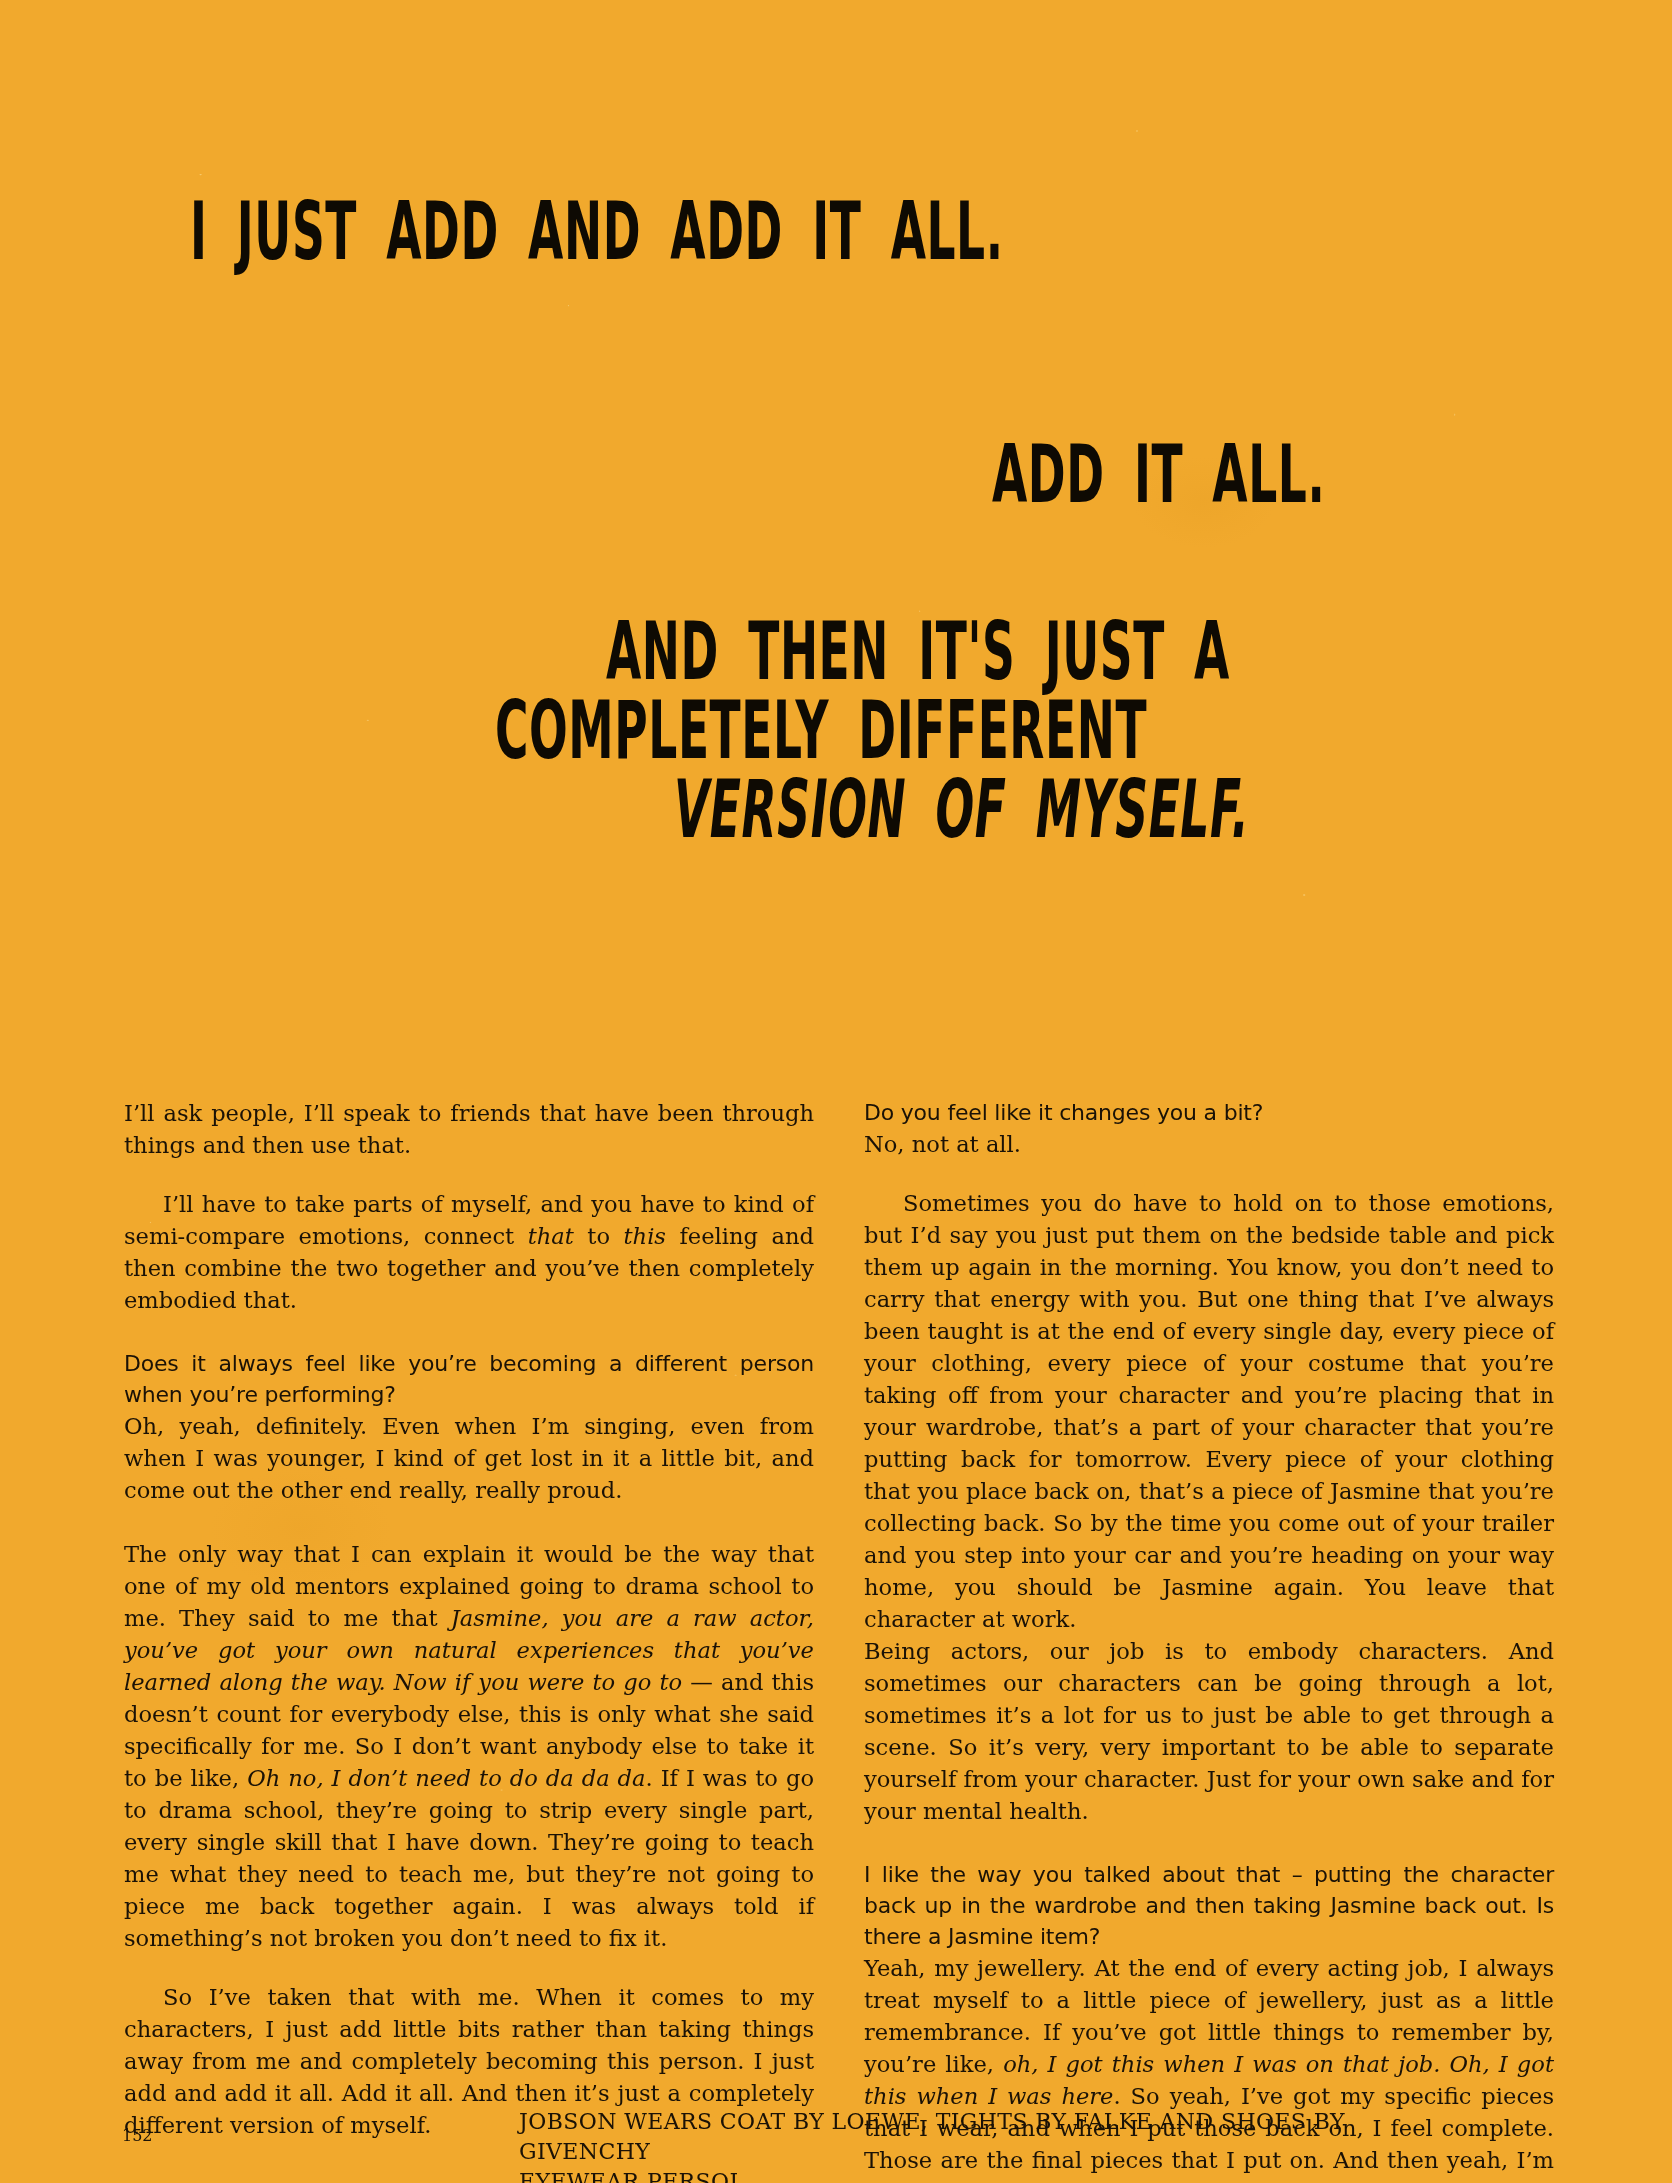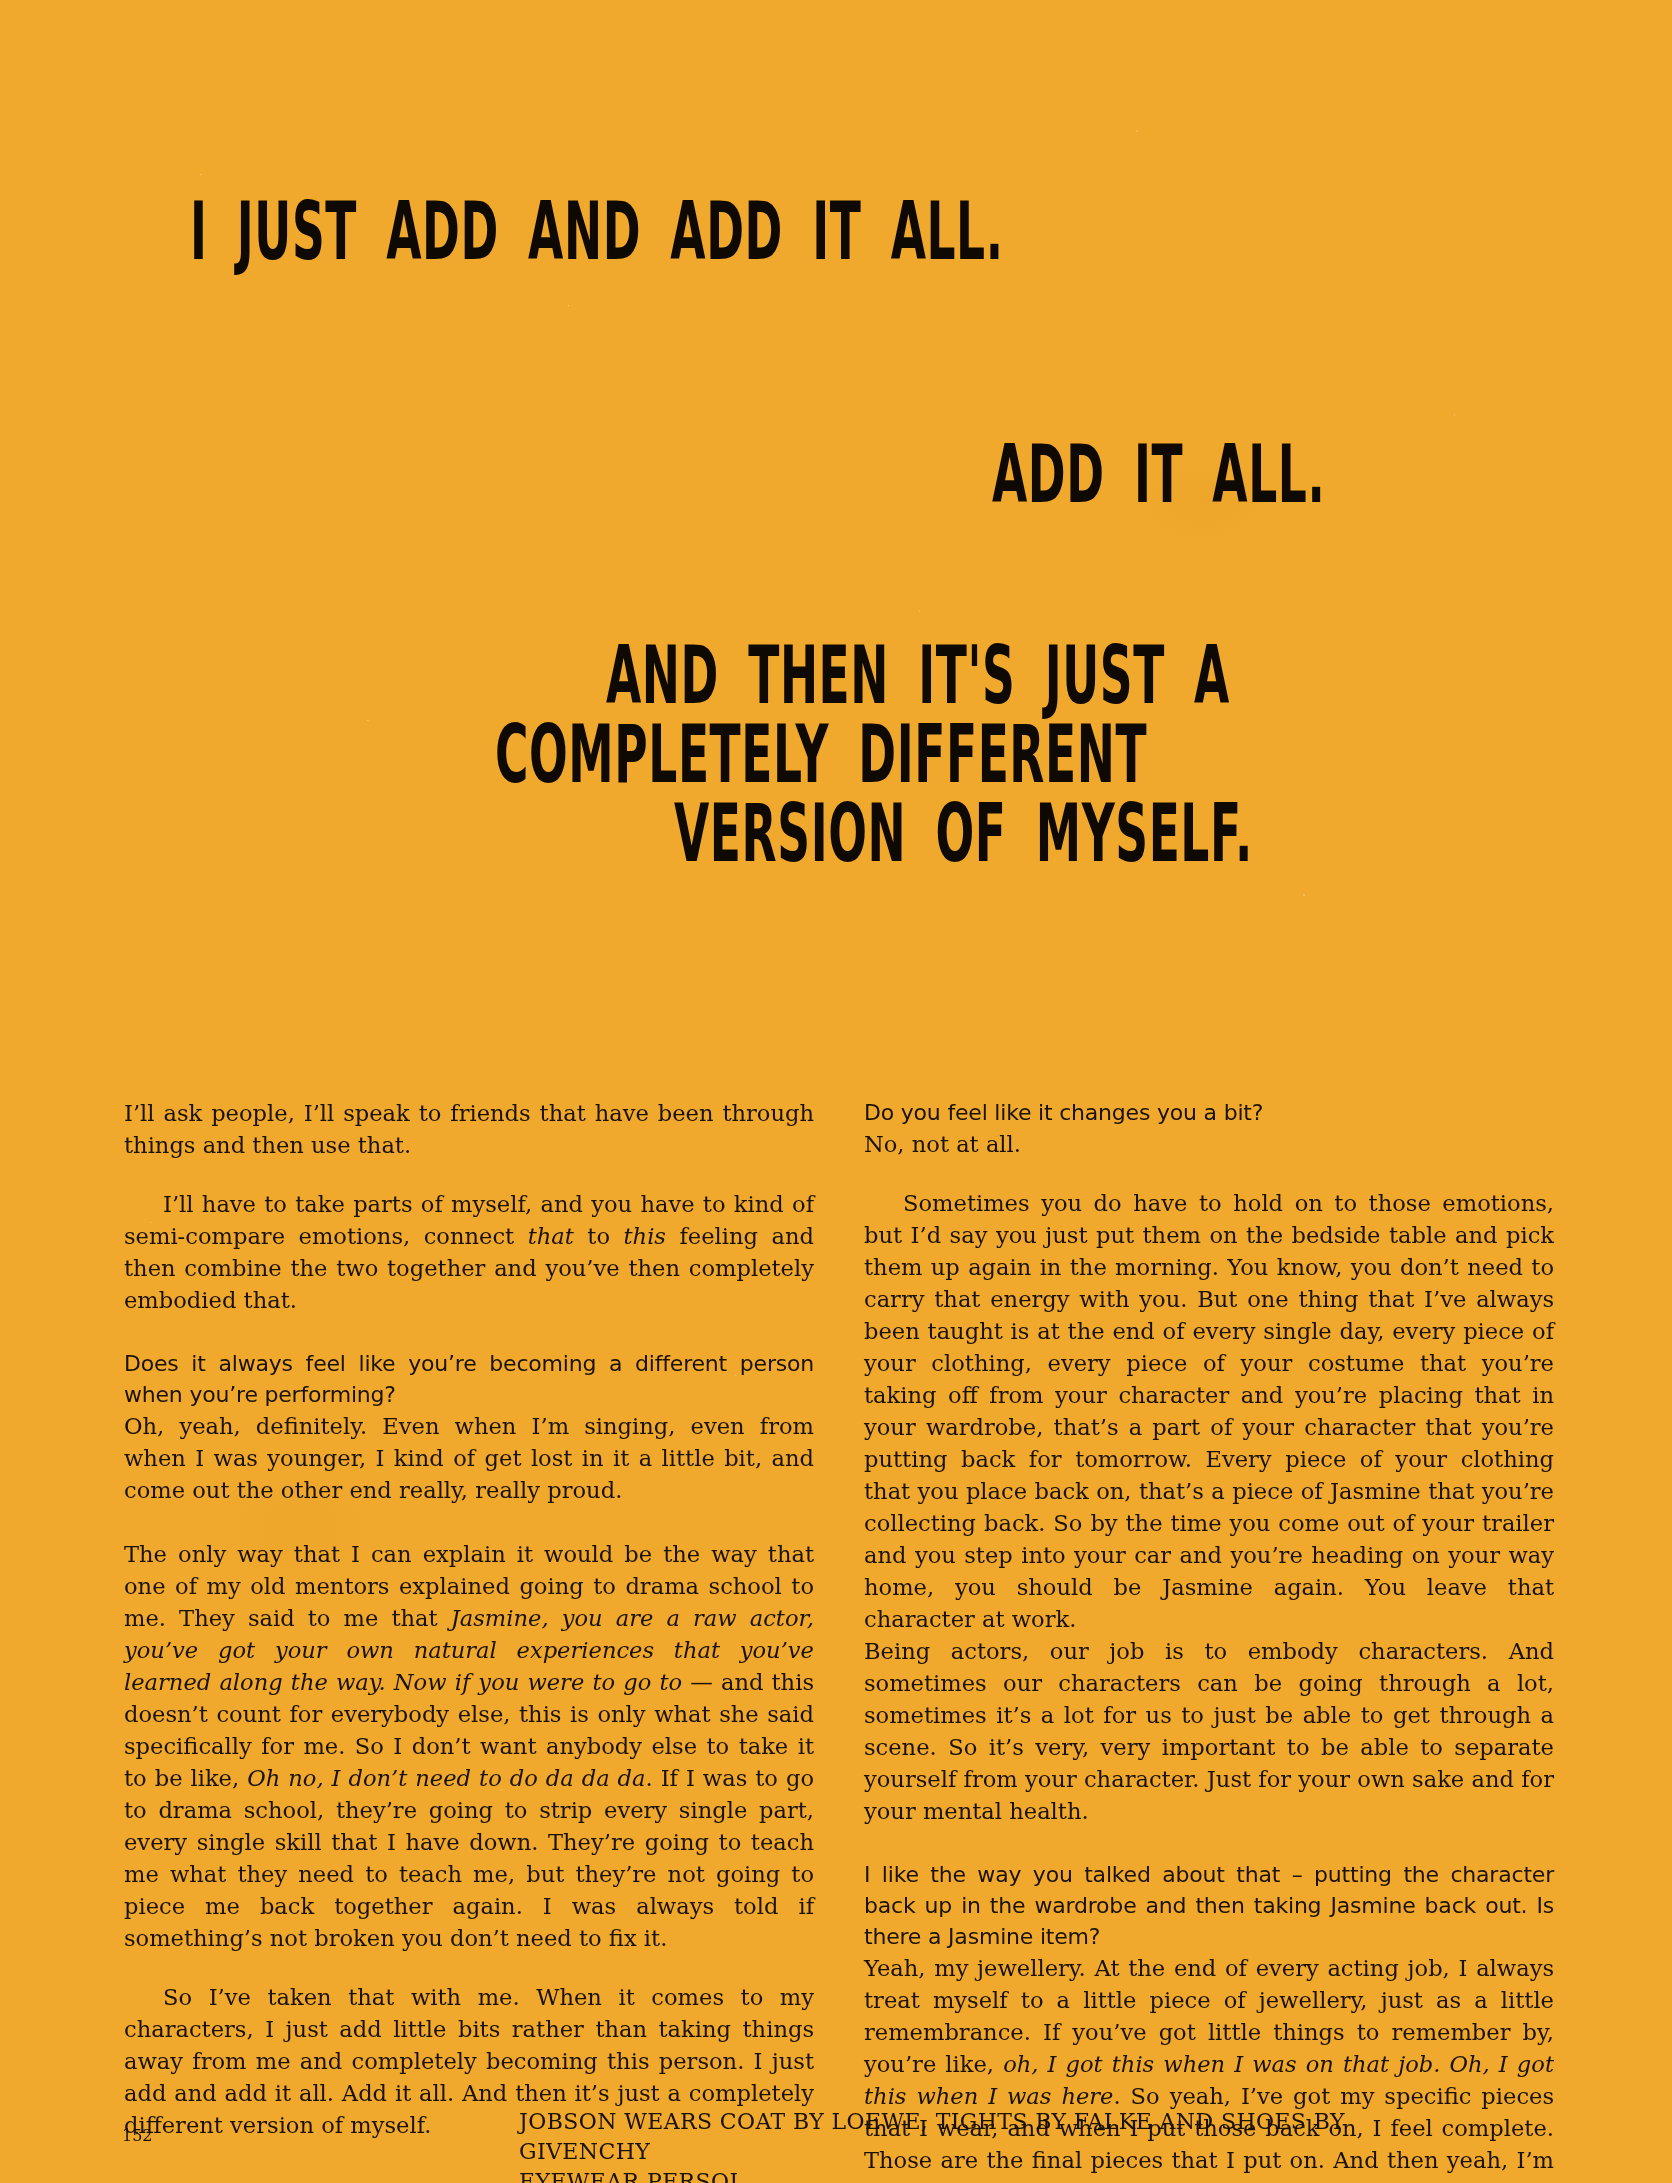--- a/index.html
+++ b/index.html
@@ -34,22 +34,22 @@
     position:absolute;white-space:nowrap;
     font-family:"DejaVu Sans","Liberation Sans",sans-serif;
     font-weight:bold;color:#0E0A03;
   }
   .hl-line{display:inline-block;transform:scale(0.80,1.42);transform-origin:left top;
     letter-spacing:0.7px;word-spacing:16px;}
   #headline-1{left:190px;top:184px;font-size:57px;}
   #headline-2{left:992px;top:427px;font-size:57px;text-align:right;}
   #headline-3{left:495px;top:604px;font-size:57px;}
   #headline-3 .hl-row{height:79px;}
-  #headline-3 .hl-row:nth-child(1){padding-left:111px;margin-top:24px;}
-  #headline-3 .hl-row:nth-child(3){padding-left:179px;}
+  #headline-3 .hl-row:nth-child(1){padding-left:111px;}
+  #headline-3 .hl-row:nth-child(3){padding-left:179px;font-style:italic;}
   
   .column{
     position:absolute;top:1097px;width:690px;
     font-size:22.6px;line-height:32px;text-align:justify;
   }
   #col-left{left:124px;}
   #col-right{left:864px;}
   .column p{margin:0;}
   .column p.indent{text-indent:39px;margin-top:27px;}
   .column p.q{

